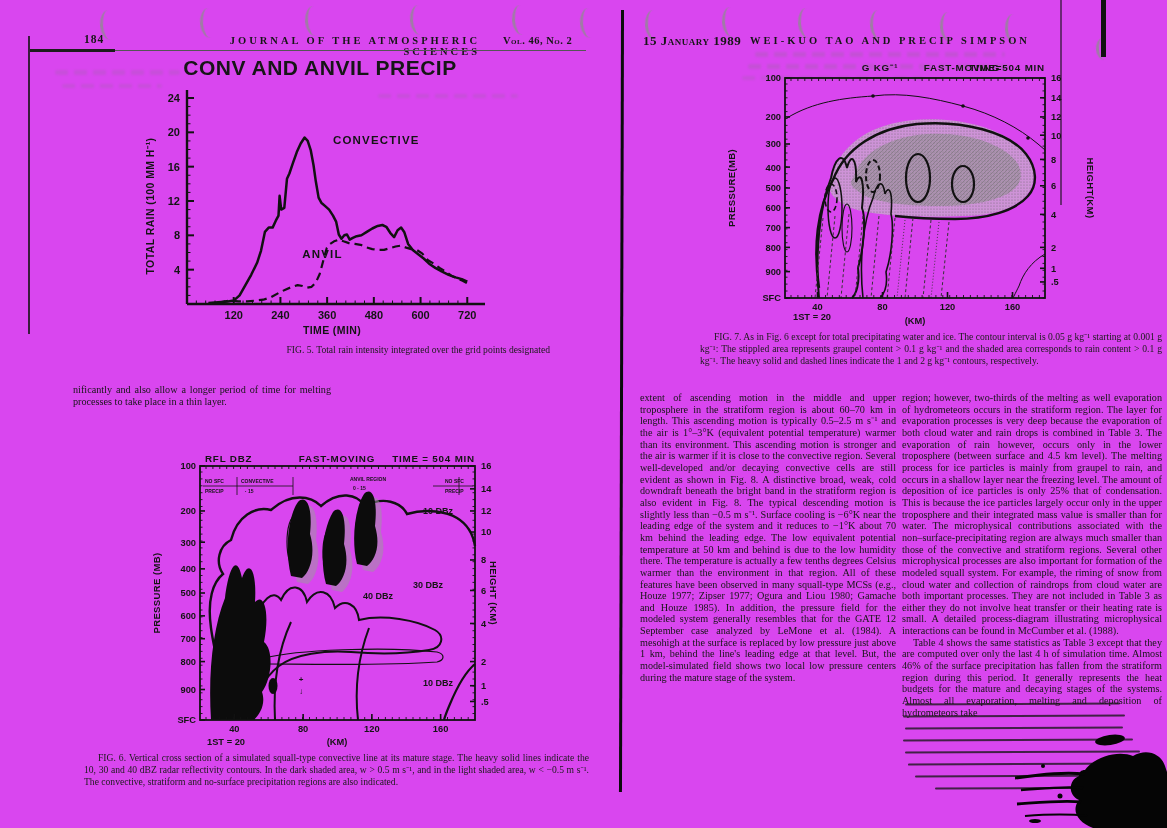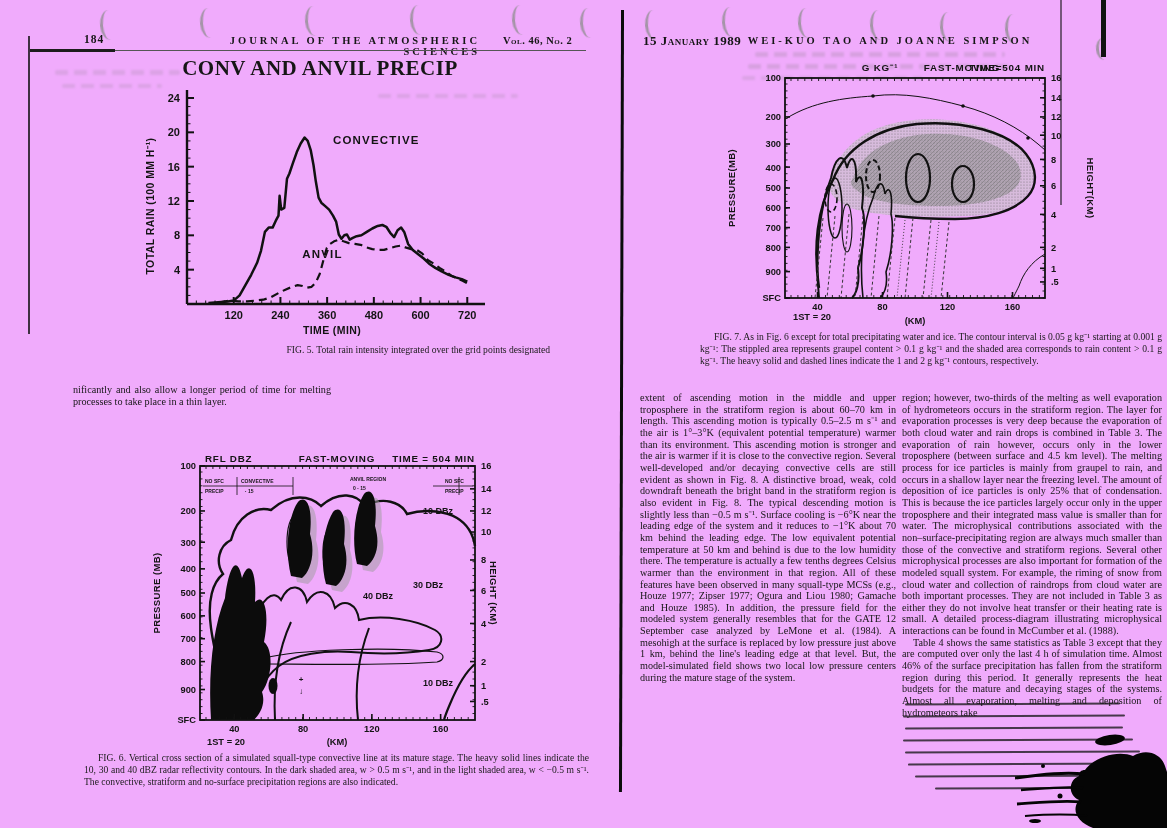--- a/index.html
+++ b/index.html
@@ -1,24 +1,24 @@
 <!DOCTYPE html>
 <html><head>
 <meta charset="utf-8">
 <style>
   html,body{margin:0;padding:0;background:#e9e9e7}
-  #root{position:relative;width:1167px;height:828px;background:#f0abfc;
+  #root{position:relative;width:1167px;height:828px;background:#d946ef;
         font-family:"Liberation Serif",serif;color:#161616;overflow:hidden}
   .abs{position:absolute}
   .pgnum{font-size:11.5px;font-weight:700;letter-spacing:1px}
   .journal{font-size:10.5px;font-weight:700;letter-spacing:3px;text-align:right}
   .vol{font-size:10.5px;font-weight:600;font-variant:small-caps;letter-spacing:.5px}
   .date{font-size:13px;font-weight:700;font-variant:small-caps;letter-spacing:.5px}
   .authors{font-size:10.5px;font-weight:700;letter-spacing:3px;text-align:center}
-  .title{font-family:Liberation Serif, serif;font-weight:700;font-size:21px;
+  .title{font-family:Liberation Sans, sans-serif;font-weight:700;font-size:21px;
          letter-spacing:.5px;text-align:center}
   .colp{font-size:10.2px;line-height:11.65px;text-align:justify;overflow:hidden}
   .colp p{margin:0}
   .colp p.ind{text-indent:11px}
   .cap{font-size:9.6px;line-height:11.9px;color:#1b1b1b}
   .capc{text-align:right}
   .capj{text-align:justify;text-indent:14px}
   svg text{font-family:"Liberation Sans",sans-serif;fill:#141414}
   .tk{font-size:9.3px;font-weight:700}
   .tk5{font-size:11px;font-weight:700}
@@ -413,21 +413,21 @@
         <line x1="55" y1="261.5000000000001" x2="57.5" y2="261.5000000000001" stroke="#111" stroke-width="0.9"></line>
         <line x1="327.5" y1="261.5000000000001" x2="330" y2="261.5000000000001" stroke="#111" stroke-width="0.9"></line>
       </g>
     <text x="62" y="293" class="tk">1ST = 20</text>
     <text x="192" y="293" text-anchor="middle" class="tk">(KM)</text>
   </svg>
 
   <div class="abs cap capj" style="left:84px;top:752px;width:505px">FIG. 6. Vertical cross section of a simulated squall-type convective line at its mature stage. The heavy solid lines indicate the 10, 30 and 40 dBZ radar reflectivity contours. In the dark shaded area, w &gt; 0.5 m s⁻¹, and in the light shaded area, w &lt; −0.5 m s⁻¹. The convective, stratiform and no-surface precipitation regions are also indicated.</div>
 
   <div class="abs date" style="left:643px;top:33px">15 January 1989</div>
-  <div class="abs authors" style="left:740px;top:35px;width:300px">WEI-KUO TAO AND JOANNE SIMPSON</div>
+  <div class="abs authors" style="left:740px;top:35px;width:300px">WEI-KUO TAO AND PRECIP SIMPSON</div>
 
   <svg class="abs" style="left:723px;top:58px" width="410" height="272" viewBox="0 0 410 272">
     <defs>
       <pattern id="dots" width="3" height="3" patternUnits="userSpaceOnUse">
         <circle cx="1" cy="1" r="0.6" fill="#555"></circle>
       </pattern>
       <pattern id="diag" width="4" height="4" patternUnits="userSpaceOnUse">
         <path d="M0 4 L4 0" stroke="#666" stroke-width="0.7"></path>
       </pattern>
     </defs>

